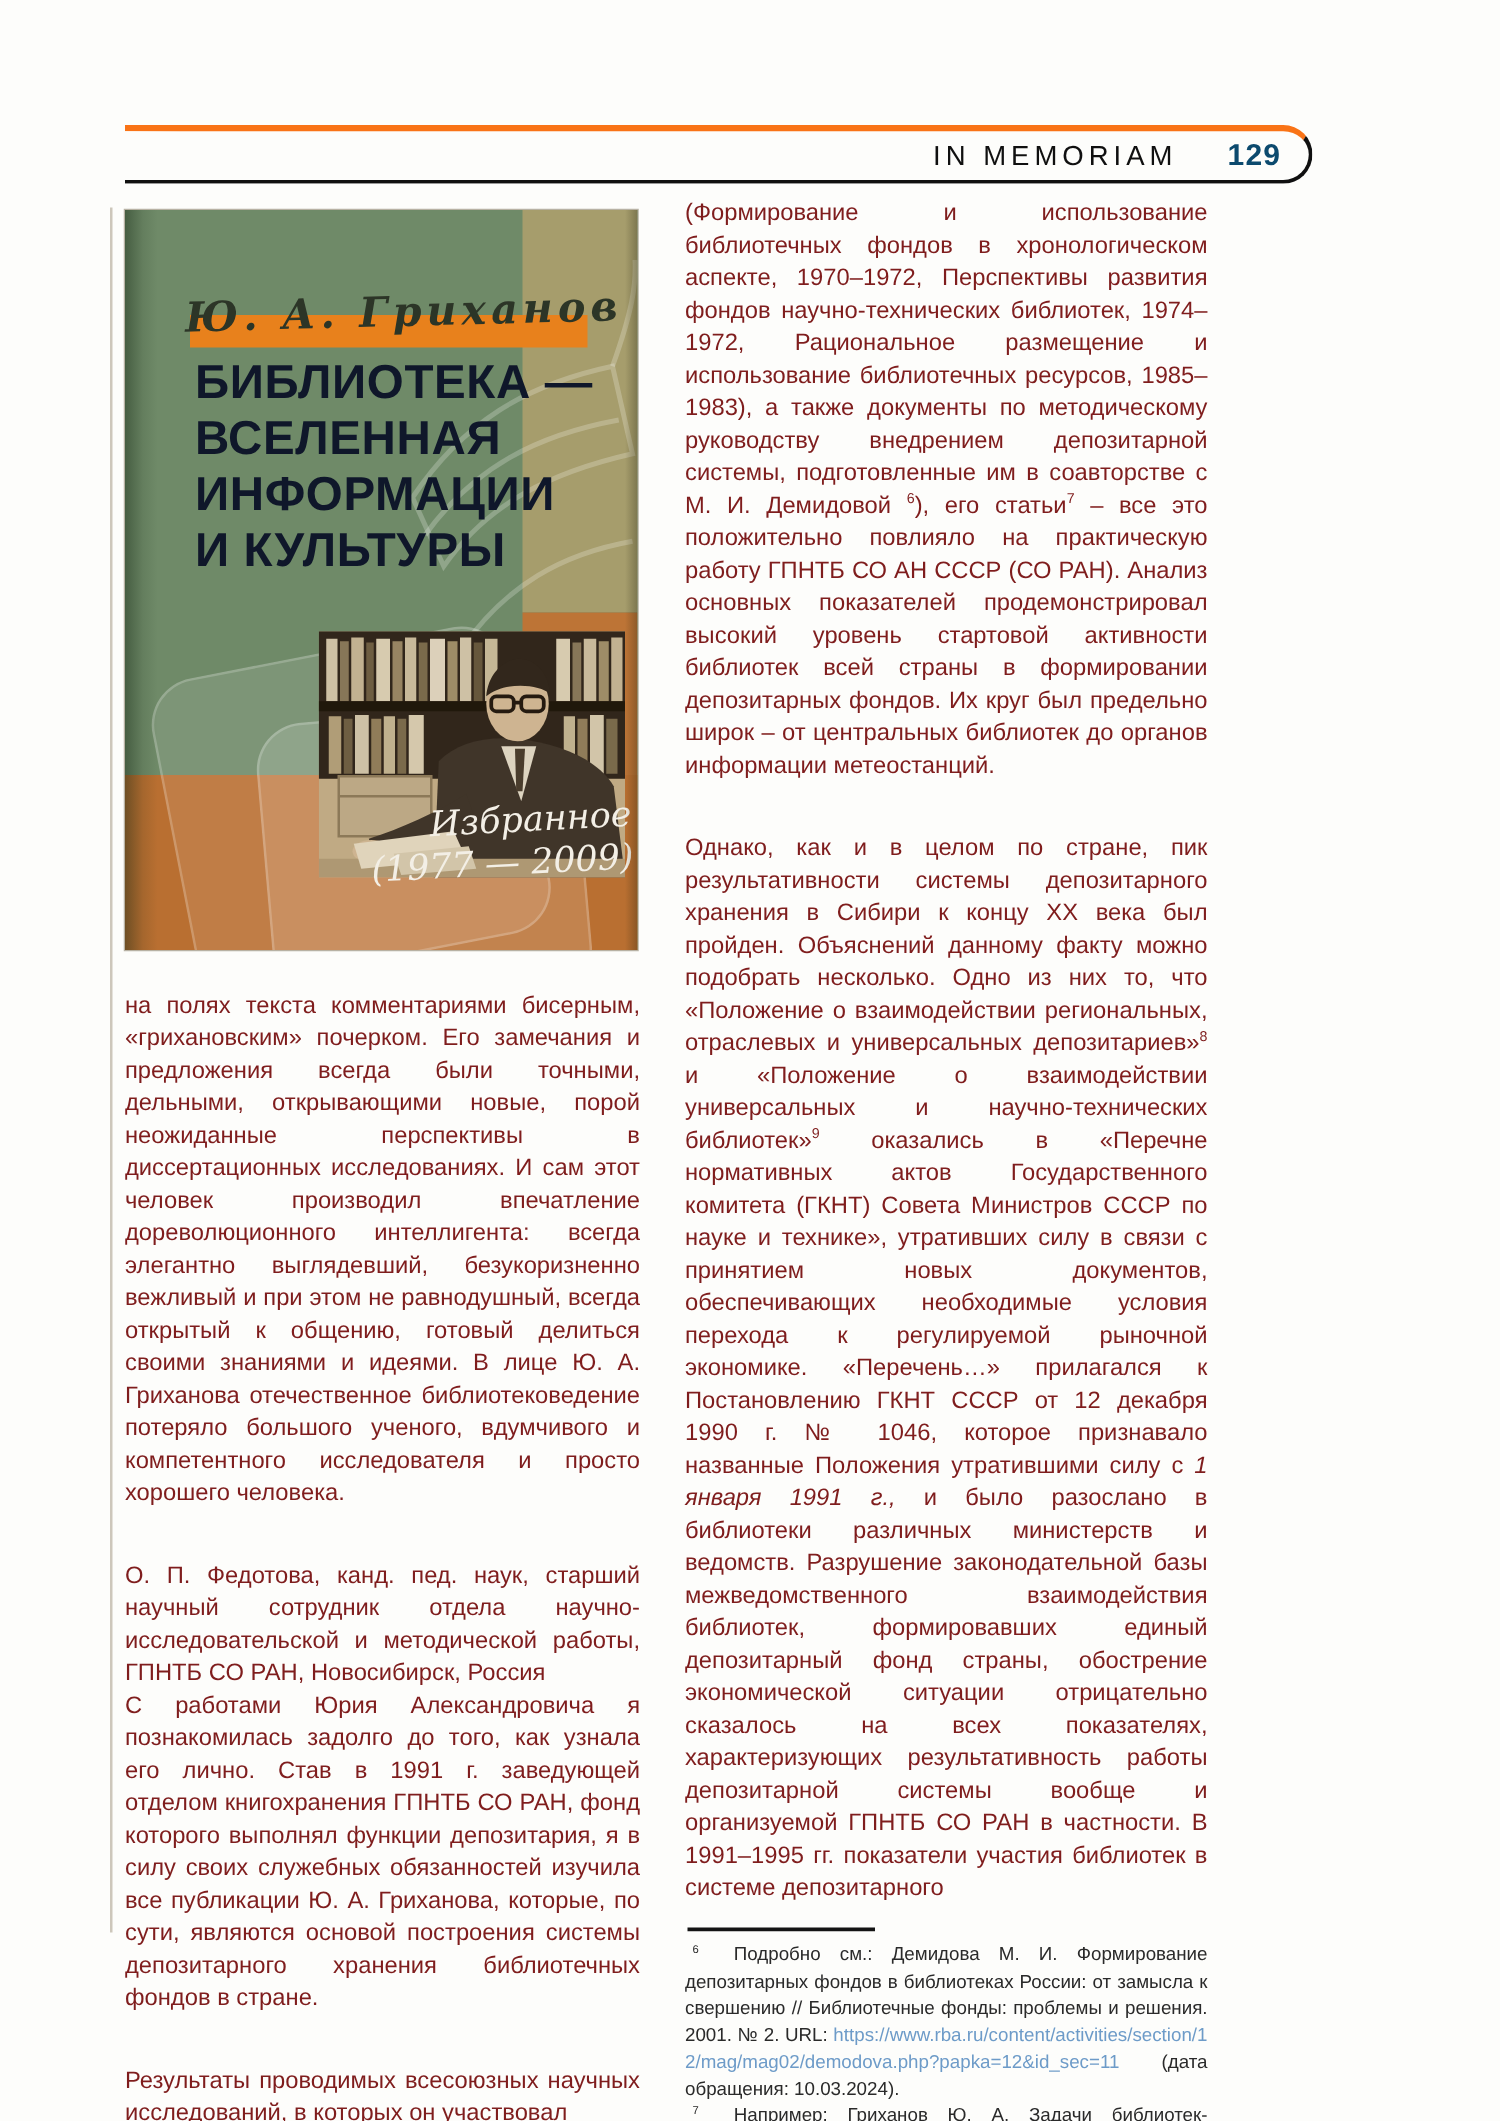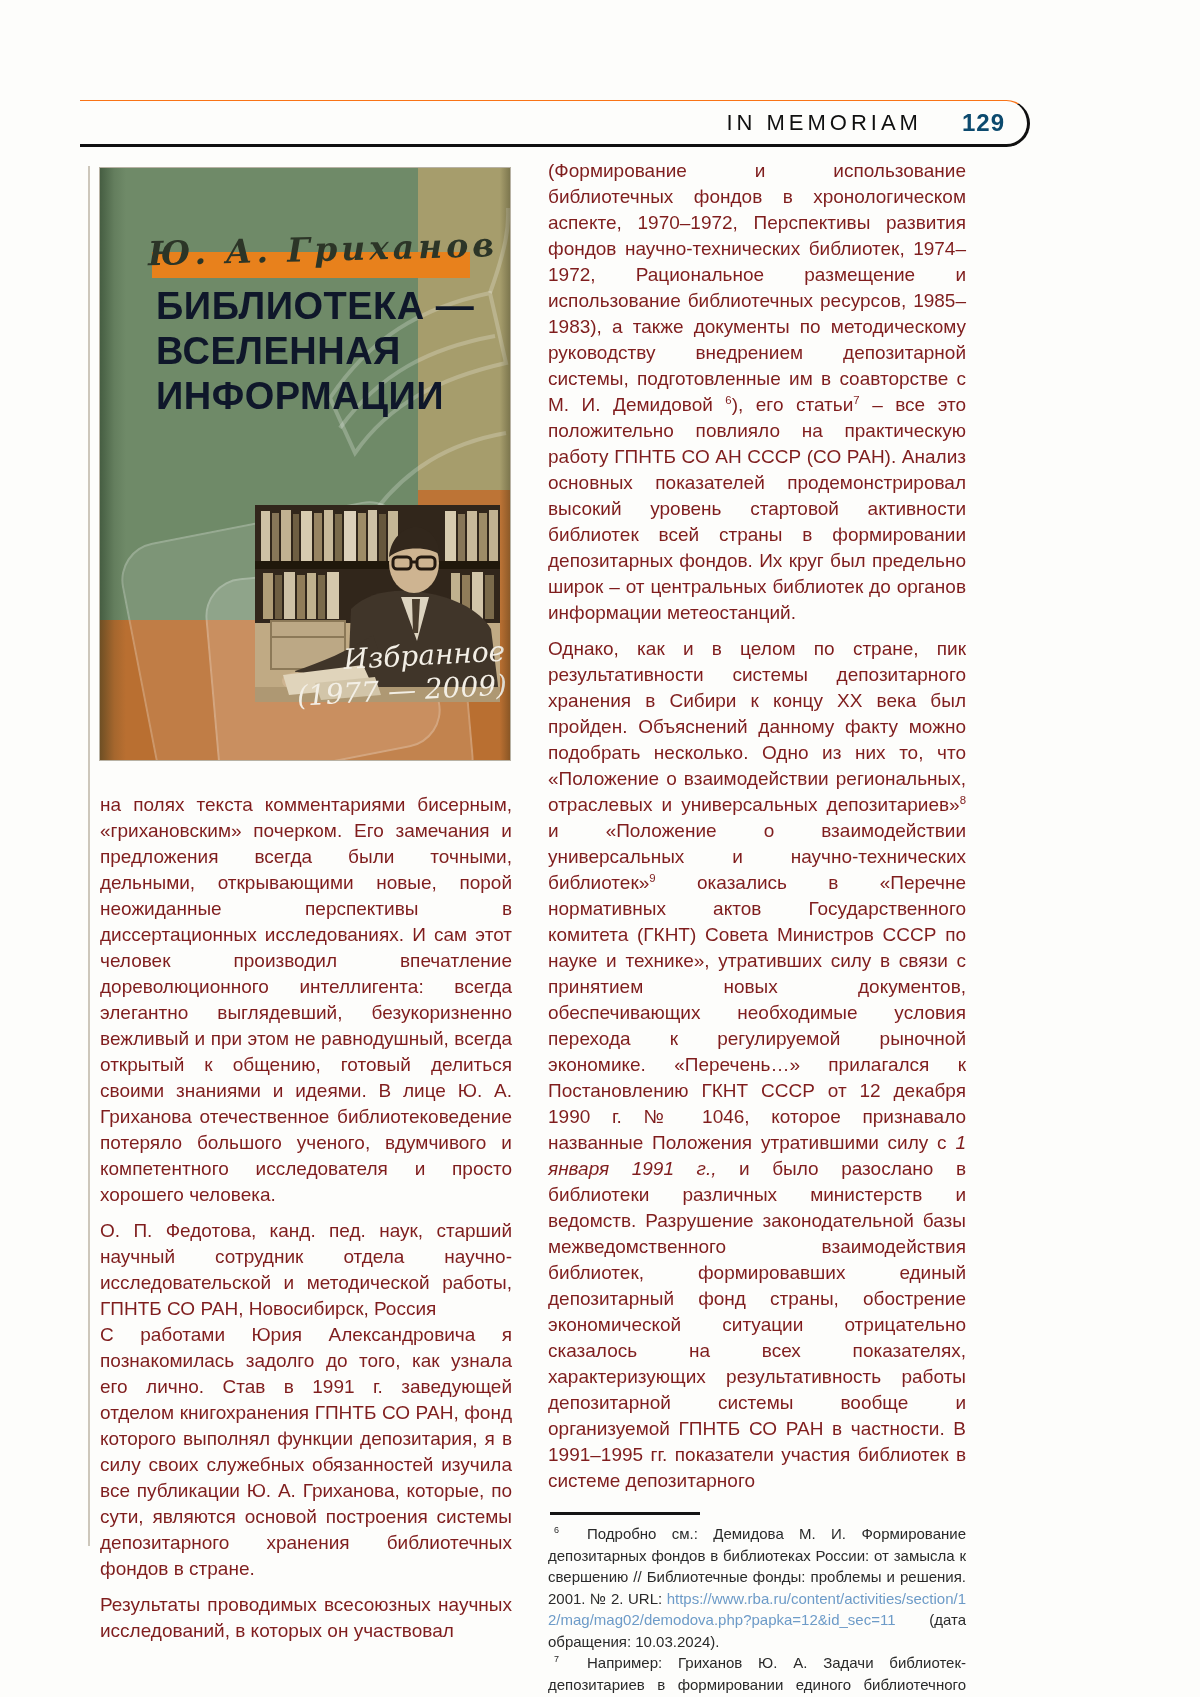--- a/index.html
+++ b/index.html
@@ -5,36 +5,36 @@
   * { margin:0; padding:0; box-sizing:border-box; }
   html,body { background:#ffffff; }
   .page {
     position:relative; width:1200px; height:1697px; margin:0 auto;
     background:#fdfdfb; overflow:hidden;
     font-family:"Liberation Sans", sans-serif; color:#242424;
   }
 
   
   .header-pill {
-    position:absolute; left:80px; top:100px; width:950px; height:47px;
-    border-top:1px solid #f97316; border-bottom:3px solid #101010; border-right:3px solid #101010;
+    position:absolute; left:100px; top:100px; width:950px; height:47px;
+    border-top:5px solid #f97316; border-bottom:3px solid #101010; border-right:3px solid #101010;
     border-radius:0 26px 26px 0;
     display:flex; align-items:center; justify-content:flex-end; gap:40px; padding-right:22px;
   }
   .header-section { font-size:22px; letter-spacing:4px; color:#101010; }
   .header-page { font-size:24px; font-weight:bold; color:#0c4a6e; letter-spacing:1px; }
 
   .scan-edge { position:absolute; left:88px; top:166px; width:2px; height:1380px; background:#cdc7bb; }
 
   
   .col-left  { position:absolute; left:100px; top:168px; width:412px; }
   .col-right { position:absolute; left:548px; top:158px; width:418px; }
 
   .body-text { font-size:19px; line-height:26px; text-align:justify; color:#7f1d1d; }
-  .gap-top { margin-top:10px; }
+  .gap-top { margin-top:40px; }
   .author-block { font-weight:normal; }
   sup { font-size:0.6em; line-height:0; }
   i { font-style:italic; }
 
   
   .footnote-rule { width:150px; height:3px; background:#141414; margin:18px 0 8px 2px; }
   .footnote { font-size:15px; line-height:21.5px; text-align:justify; color:#2a2a2a; text-indent:6px; }
   .footnote > sup:first-child { margin-right:28px; }
   .url-link { color:#6d9bc8; text-decoration:none; word-break:break-all; cursor:pointer; }
 
@@ -115,20 +115,21 @@
 
       <div class="cover-author">
         <div class="author-highlight"></div>
         <span class="author-script">Ю. А. Гриханов</span>
       </div>
 
       <div class="cover-title">
         <div>БИБЛИОТЕКА —</div>
         <div>ВСЕЛЕННАЯ</div>
         <div>ИНФОРМАЦИИ</div>
+        <div>И КУЛЬТУРЫ</div>
       </div>
 
       <svg class="cover-photo" viewBox="0 0 245 197" preserveAspectRatio="none">
         <rect width="245" height="197" fill="#c9b48f"></rect>
 
         <rect x="0" y="0" width="245" height="118" fill="#2a211a"></rect>
         <g>
           <rect x="6" y="6" width="9" height="50" fill="#d9cdb4"></rect>
           <rect x="17" y="8" width="7" height="48" fill="#8a7a5e"></rect>
           <rect x="26" y="5" width="10" height="51" fill="#cbbd9e"></rect>

